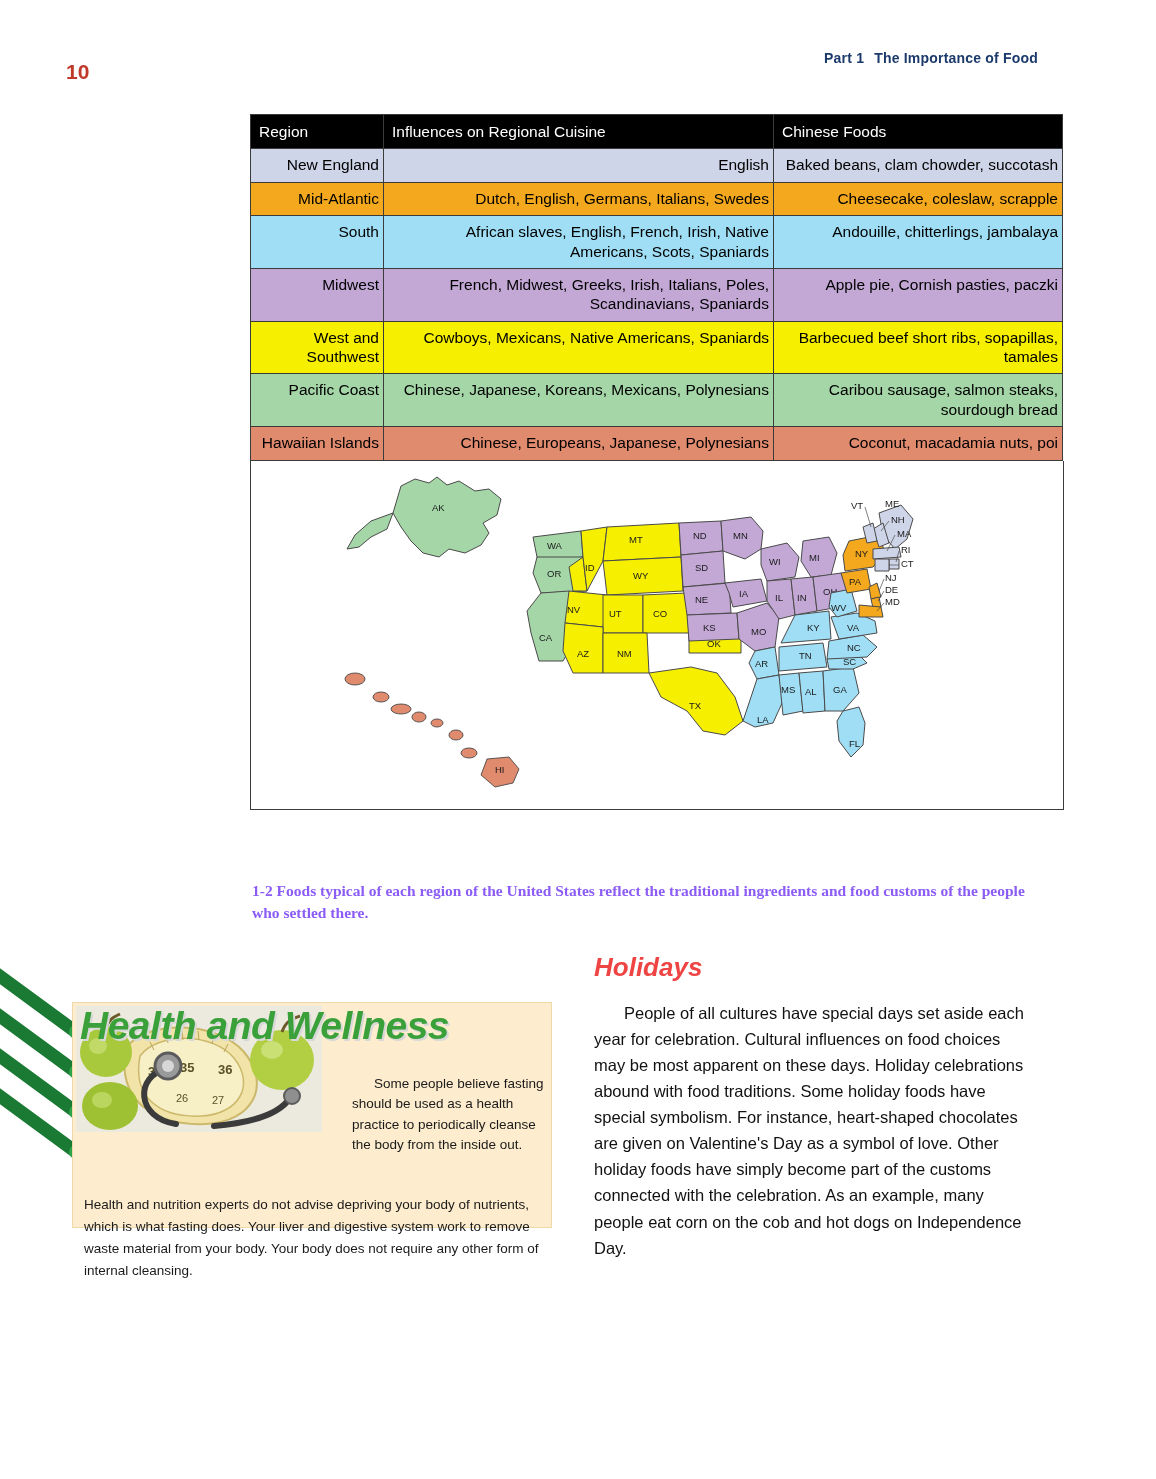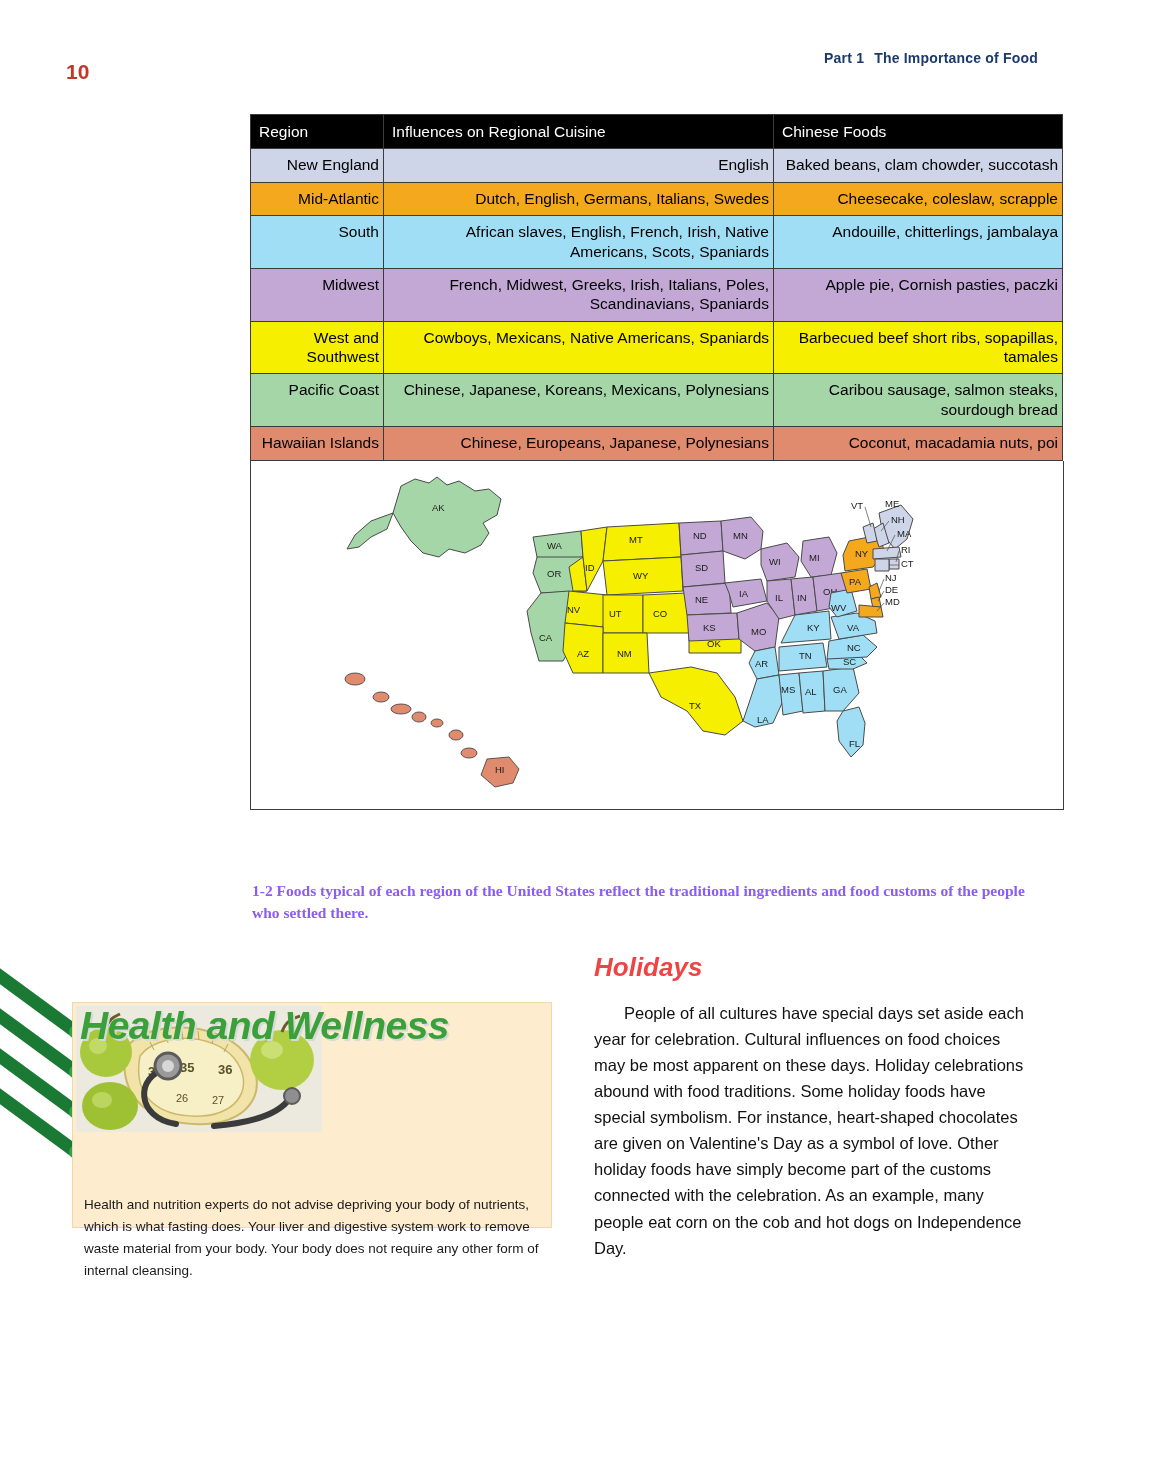--- a/index.html
+++ b/index.html
@@ -452,17 +452,18 @@
         <path d="M100 118 C60 112, 58 70, 92 62"></path>
         <path d="M138 120 C186 116, 206 104, 214 92"></path>
       </g>
       <circle cx="92" cy="60" r="13" fill="#9a9a9a" stroke="#5b5b5b" stroke-width="3"></circle>
       <circle cx="92" cy="60" r="6" fill="#d7d7d7"></circle>
       <circle cx="216" cy="90" r="8" fill="#8f8f8f" stroke="#5b5b5b" stroke-width="2"></circle>
     </svg>
   </div>
 
   <div class="hw-title">Health and Wellness</div>
+  <div class="hw-body-right"><span class="indent"></span><span>Some people believe fasting should be used as a health practice to periodically cleanse the body from the inside out.</span></div>
   <div class="hw-body-bottom">Health and nutrition experts do not advise depriving your body of nutrients, which is what fasting does. Your liver and digestive system work to remove waste material from your body. Your body does not require any other form of internal cleansing.</div>
 </div>
 
 <div class="holidays-head">Holidays</div>
 <div class="holidays-body"><span class="indent"></span><span>People of all cultures have special days set aside each year for celebration. Cultural influences on food choices may be most apparent on these days. Holiday celebrations abound with food traditions. Some holiday foods have special symbolism. For instance, heart-shaped chocolates are given on Valentine's Day as a symbol of love. Other holiday foods have simply become part of the customs connected with the celebration. As an example, many people eat corn on the cob and hot dogs on Independence Day.</span></div>
 
 </body></html>

